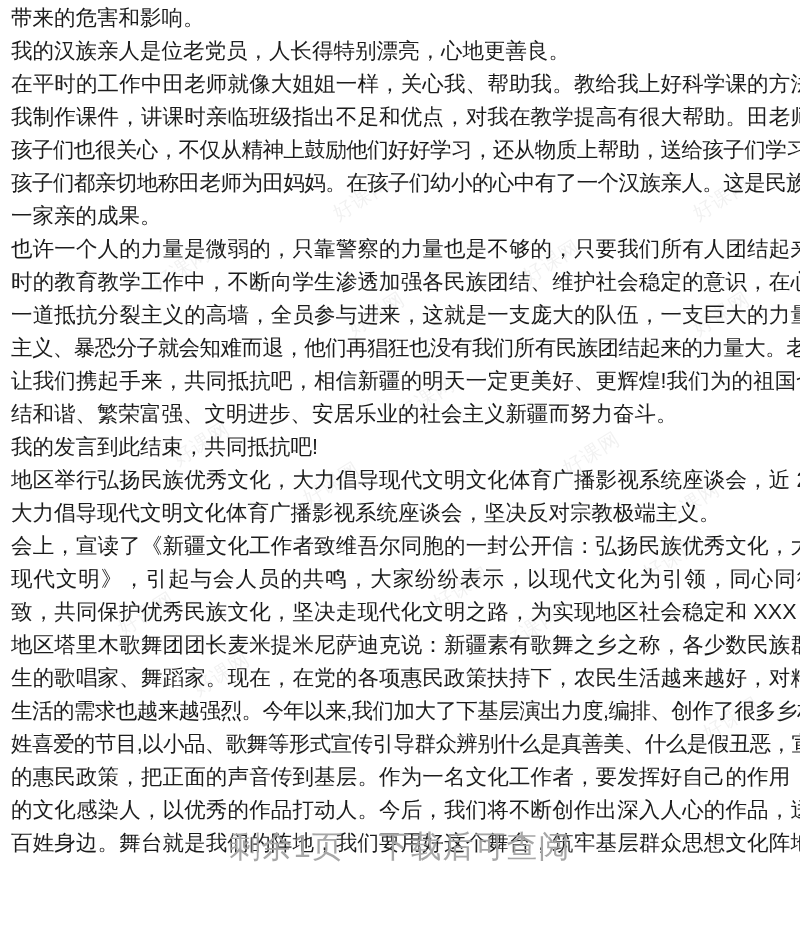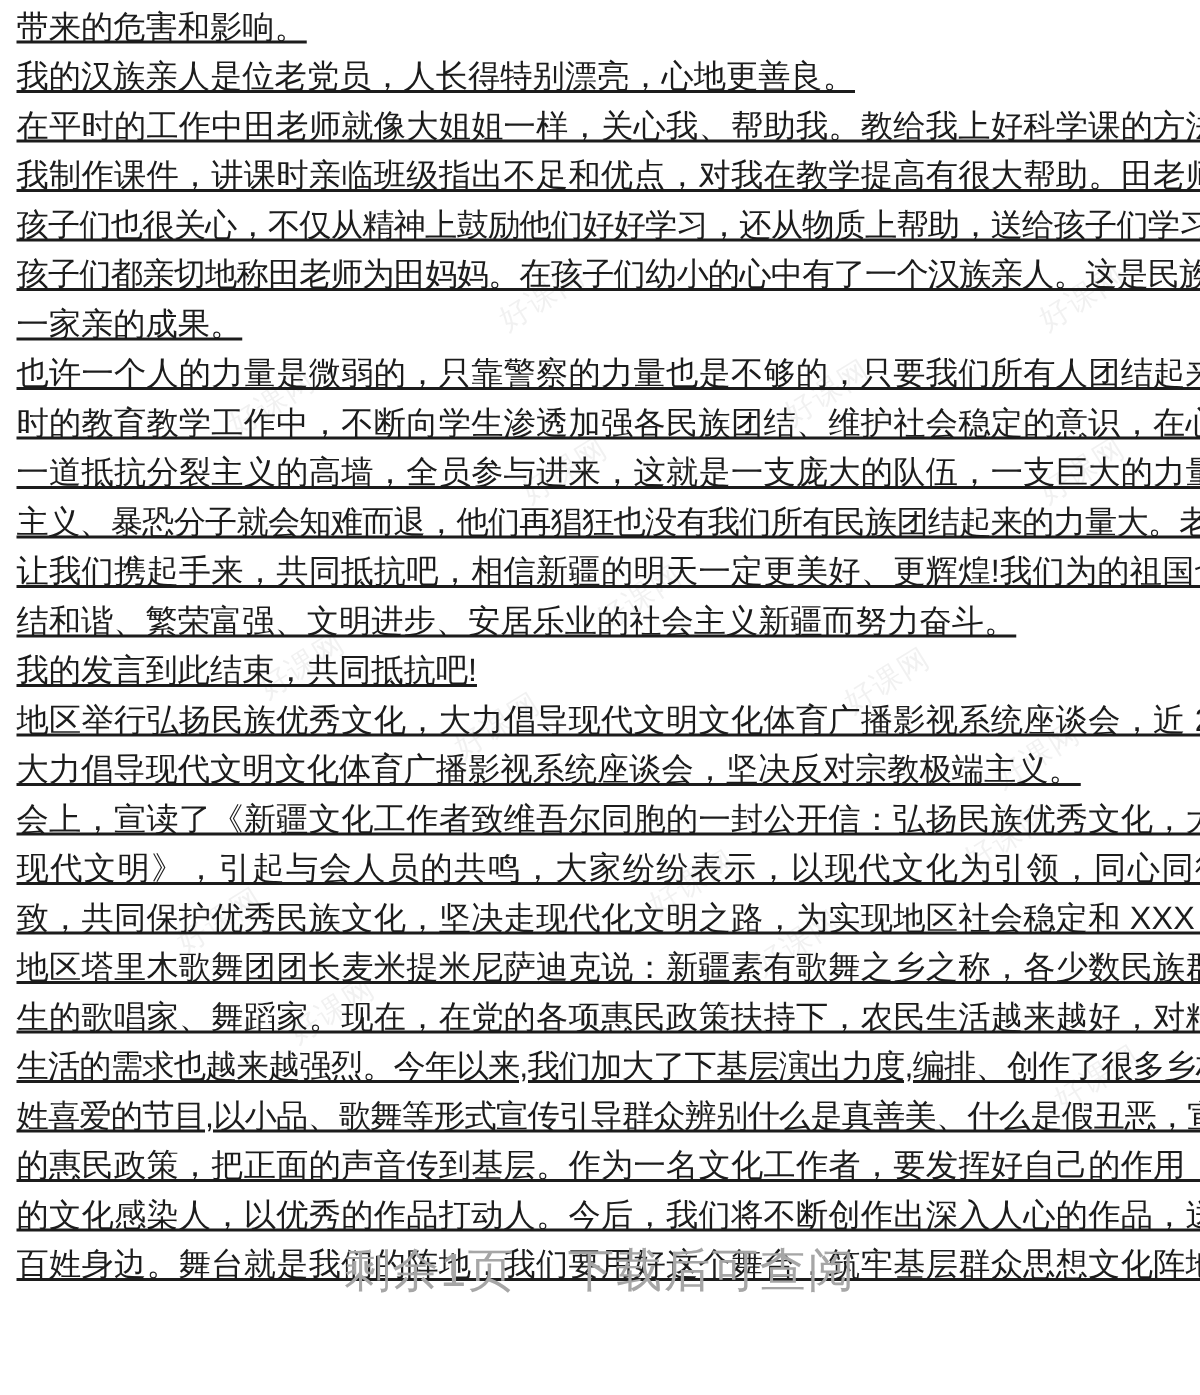--- a/index.html
+++ b/index.html
@@ -55,21 +55,20 @@
     height: 33px;
     line-height: 33px;
     font-size: 21.5px;
     color: #1c1c1c;
     padding-left: 11px;
     padding-right: 6px;
     white-space: nowrap;
     overflow: hidden;
     letter-spacing: 0px;
     font-family: "Liberation Sans", "DejaVu Sans", sans-serif;
-    text-decoration: underline;
   }
   .doc-line.just {
     
     letter-spacing: 0.15px;
   }
   .doc-line.tight {
     letter-spacing: -0.55px;
   }
   .doc-line.wide {
     letter-spacing: 0.95px;

